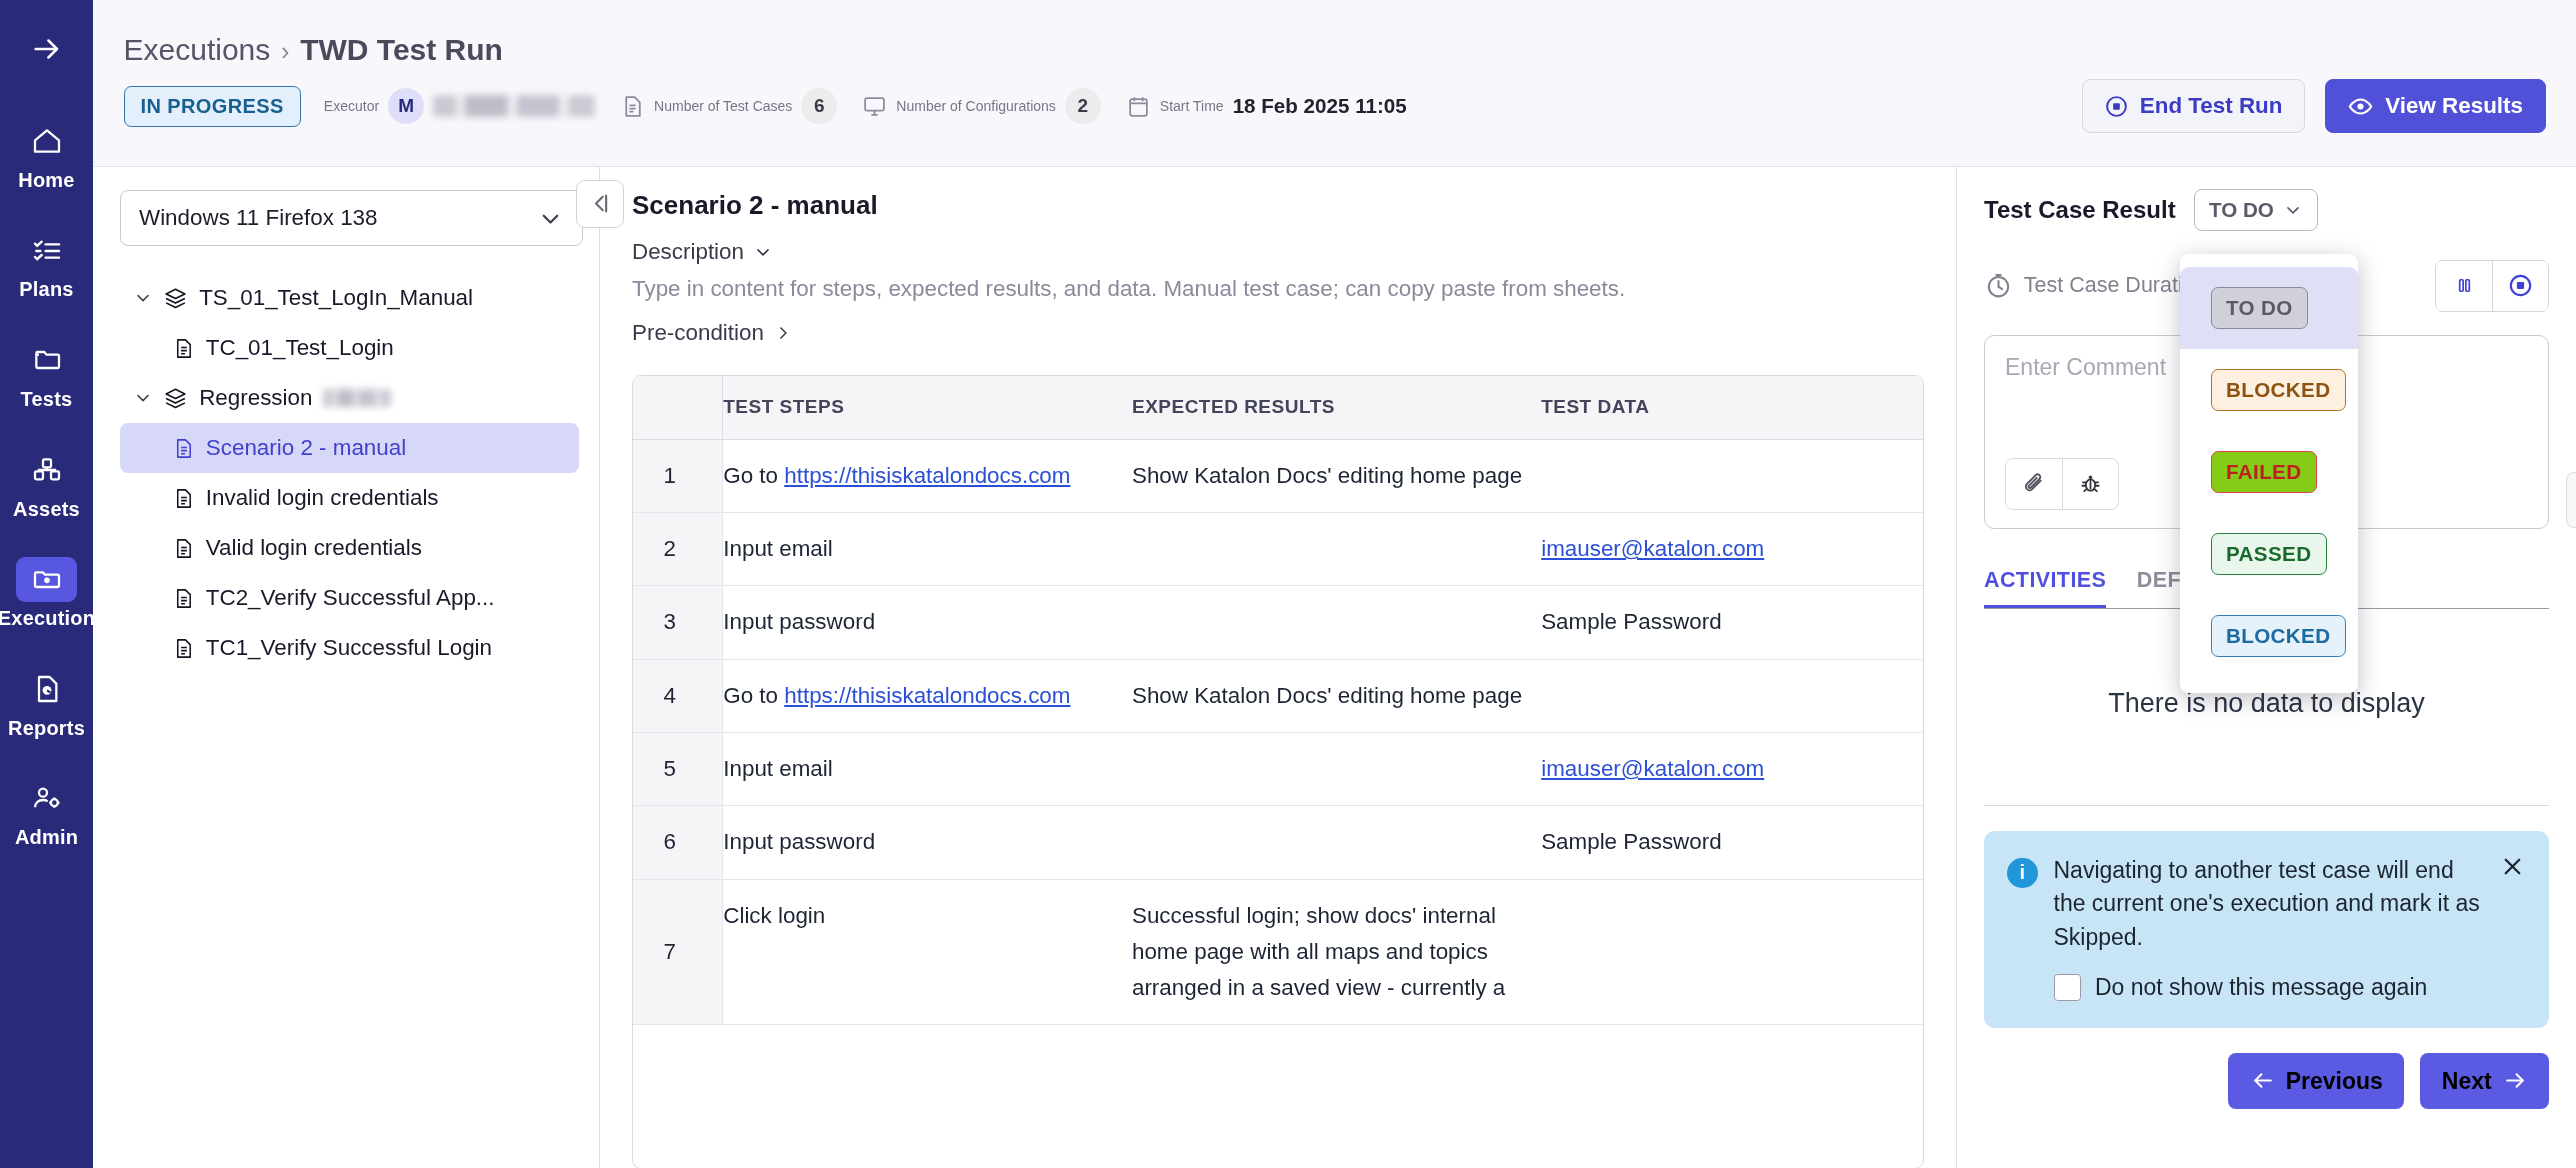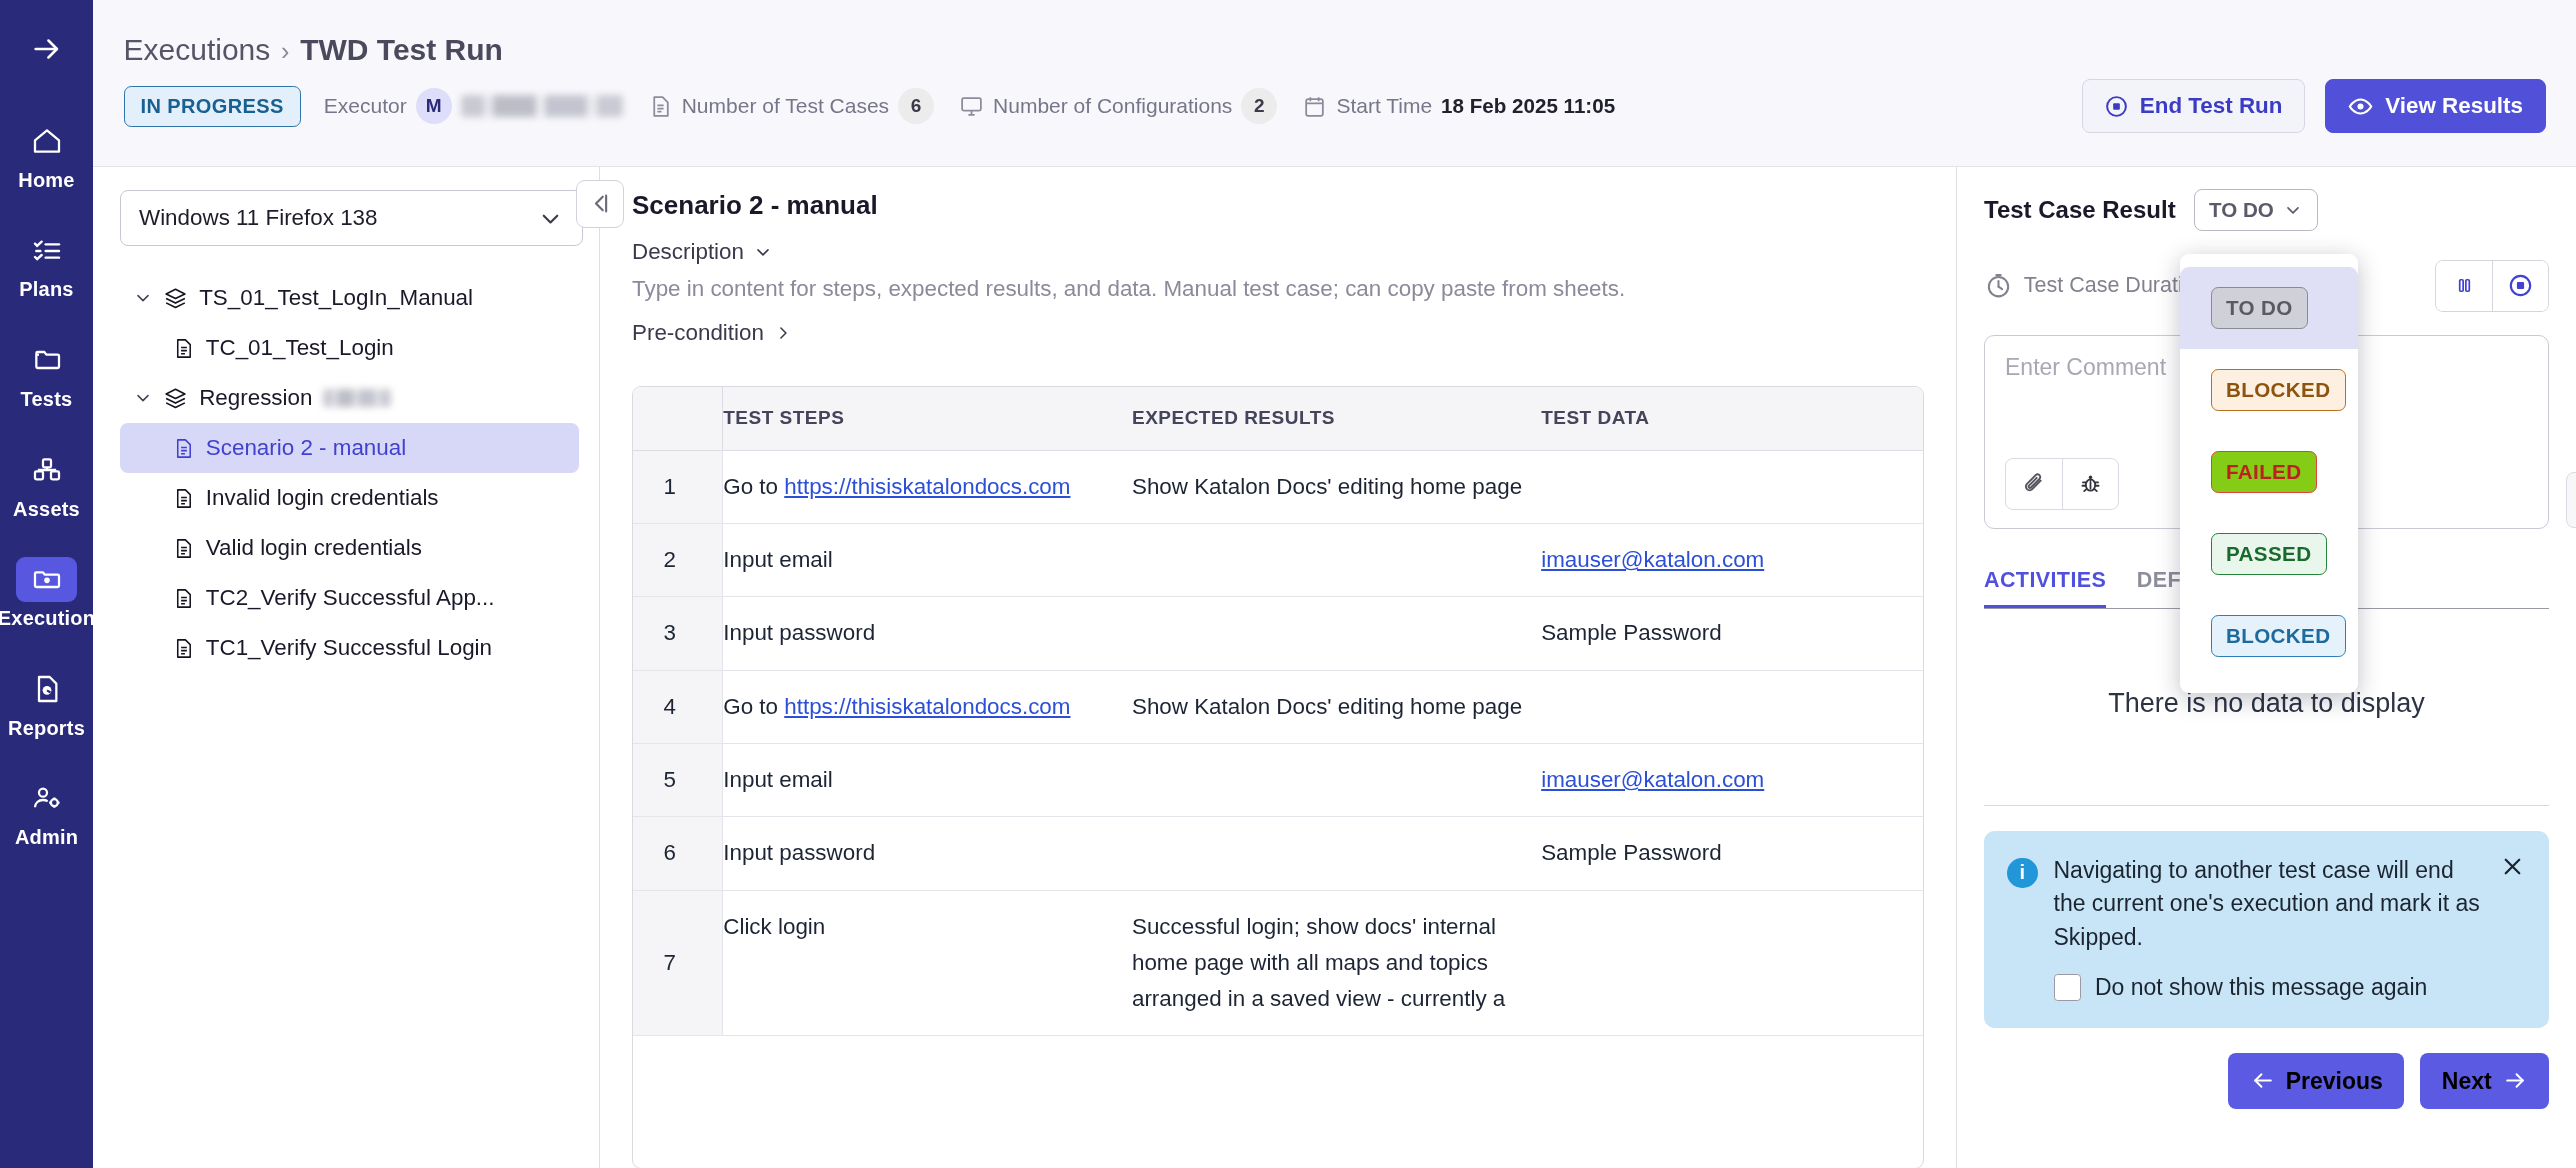--- a/index.html
+++ b/index.html
@@ -62,21 +62,21 @@
   .bc-sep { color: #8b8b9c; font-size: 25px; }
   .bc-cur { color: #4a4a5c; font-weight: 700; }
 
   .meta-row { display: flex; align-items: center; gap: 0; }
   .status-pill {
     border: 0.9px solid #2e74a8; background: #e3f0fb; color: #18608f;
     font-size: 20px; font-weight: 700; letter-spacing: 0.4px;
     padding: 8px 16px; border-radius: 7.2px; margin-right: 23px;
   }
   .meta-item { display: flex; align-items: center; gap: 9px; margin-right: 25px; }
-  .meta-label { font-size: 21px; color: #76768a; white-space: nowrap; }
+  .meta-label { font-size: 14px; color: #76768a; white-space: nowrap; }
   .meta-strong { font-size: 20.6px; color: #22222e; font-weight: 600; white-space: nowrap; }
   .avatar {
     width: 36px; height: 36px; border-radius: 50%;
     background: #dedefa; color: #2a2a7a;
     font-size: 19px; font-weight: 700;
     display: flex; align-items: center; justify-content: center;
   }
   .redacted {
     height: 21.5px; width: 162px; border-radius: 3.6px;
     background: linear-gradient(90deg,#c9c9d2 0 14%,#e9e9ee 14% 20%,#bdbdc8 20% 46%,#eeeef2 46% 52%,#c4c4d0 52% 78%,#ececf0 78% 84%,#cacad4 84% 100%);
@@ -135,21 +135,21 @@
     cursor: pointer; z-index: 5;
   }
   .tc-title { font-size: 26px; font-weight: 700; color: #19192a; margin-bottom: 18px; }
   .sec-toggle {
     display: flex; align-items: center; gap: 9px;
     font-size: 22.4px; color: #3a3a4c; cursor: pointer; margin-bottom: 10.8px;
   }
   .sec-text { font-size: 22.4px; color: #8a8a9a; margin-bottom: 18px; }
   .steps-wrap {
     border: 0.9px solid #d9d9e0; border-radius: 9px;
-    margin-top: 29px; flex: 1; overflow: hidden; min-height: 0;
+    margin-top: 18px; flex: 1; overflow: hidden; min-height: 0;
   }
   table.steps { width: 100%; border-collapse: collapse; table-layout: fixed; }
   table.steps th {
     background: #f5f5f8; text-align: left;
     font-size: 19px; font-weight: 700; letter-spacing: 0.5px; color: #44445a;
     padding: 20.6px 0 20.6px 0; border-bottom: 0.9px solid #dcdce3;
   }
   table.steps td {
     font-size: 22.4px; color: #1d2535; vertical-align: middle;
     padding: 18px 16px 18px 0; border-bottom: 0.9px solid #e4e4ea;

